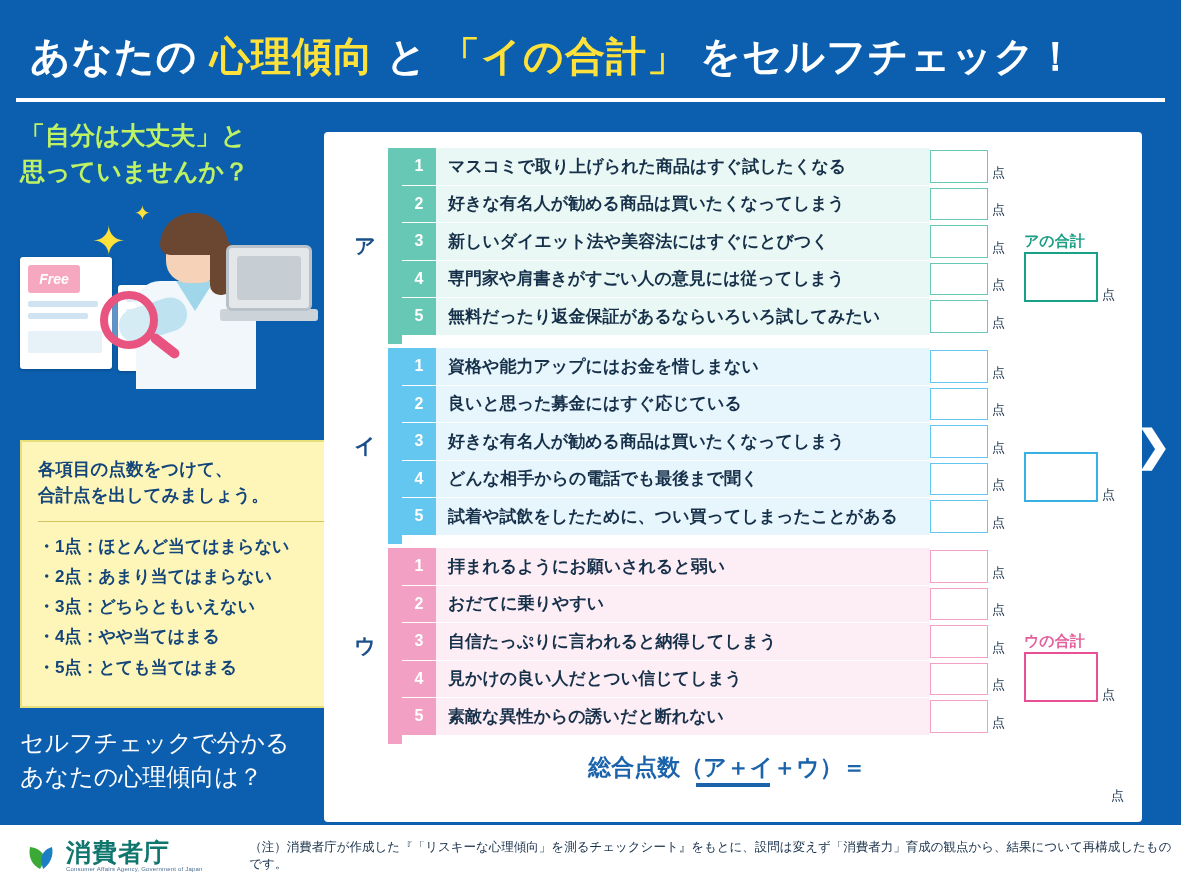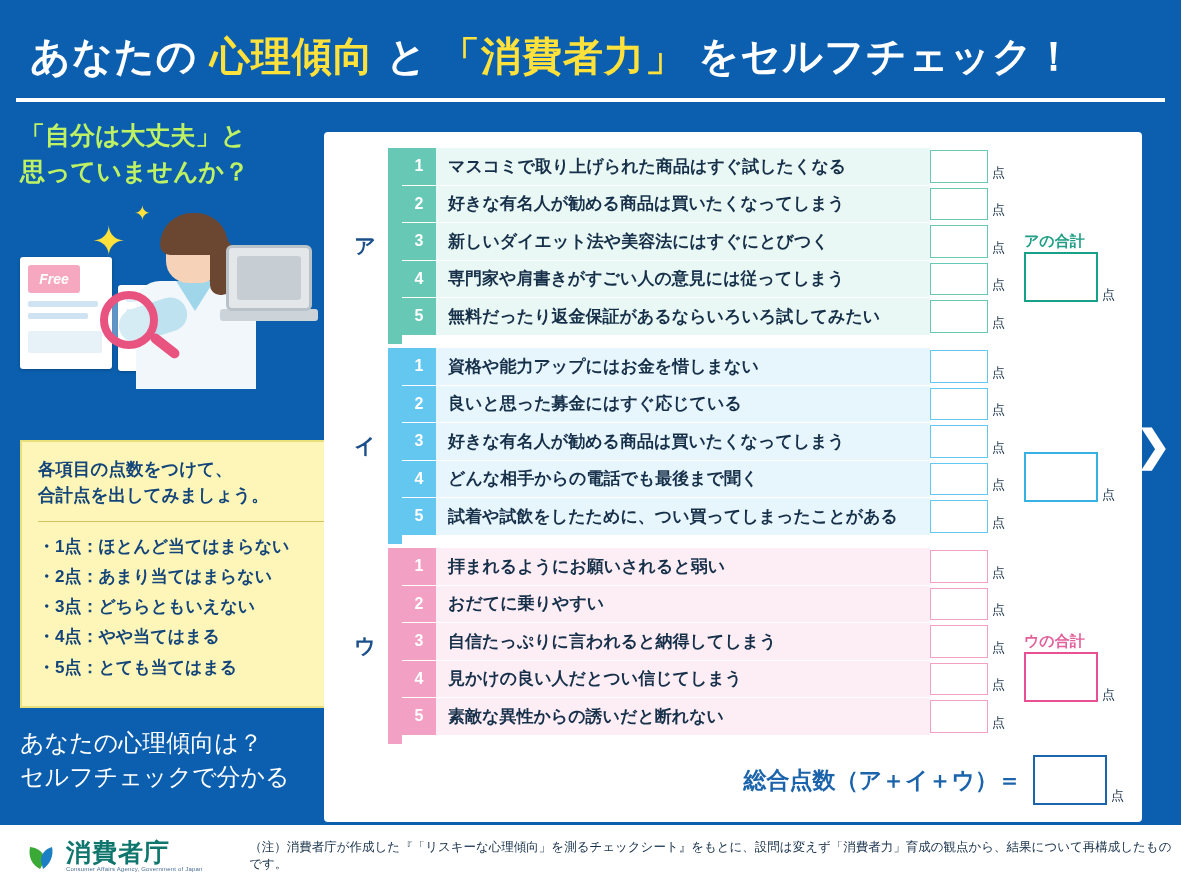--- a/index.html
+++ b/index.html
@@ -156,21 +156,21 @@
   .a .grp-total .tlabel { color: #1e9e85; }
   .a .grp-total .tbox { border: 2.5px solid #17a189; }
   .b .grp-total .tlabel { color: #25a6dd; margin-top: 40px; }
   .b .grp-total .tbox { border: 2.5px solid #37b0e2; }
   .c .grp-total .tlabel { color: #e2609b; }
   .c .grp-total .tbox { border: 2.5px solid #e84f95; }
 
   
   .grand {
     position: absolute; left: 18px; top: 620px; width: 782px; height: 56px;
-    display: flex; align-items: center; justify-content: flex-end;
+    display: flex; align-items: center; justify-content: flex-end; flex-direction: column;
   }
   .grand-label {
     font-size: 23px; font-weight: bold; color: #1b63ab;
     margin-right: 12px;
   }
   .grand-box {
     width: 74px; height: 50px; border: 2.5px solid #1b63ab; background: #fff;
   }
   .grand-ten {
     font-size: 13px; color: #17304a;
@@ -284,21 +284,21 @@
 </head>
 <body>
 
 <div id="page">
 
   <div class="header">
     <div class="header-title">
       <span>あなたの</span>
       <span class="hl-yellow">心理傾向</span>
       <span>と</span>
-      <span class="hl-yellow">「消費者力」</span>
+      <span class="hl-yellow">「イの合計」</span>
       <span>をセルフチェック！</span>
     </div>
   </div>
 
   <div class="left-col">
     <div class="lead-text" id="lead-text">
         <div>「自分は大丈夫」と</div>
         <div>思っていませんか？</div>
       </div>
 
@@ -340,22 +340,22 @@
       <ul id="score-legend">
           <li>・1点：ほとんど当てはまらない</li>
           <li>・2点：あまり当てはまらない</li>
           <li>・3点：どちらともいえない</li>
           <li>・4点：やや当てはまる</li>
           <li>・5点：とても当てはまる</li>
         </ul>
     </div>
 
     <div class="bottom-text" id="bottom-text">
+        <div>セルフチェックで分かる</div>
         <div>あなたの心理傾向は？</div>
-        <div>セルフチェックで分かる</div>
       </div>
   </div>
 
   <div class="panel">
     <div id="groups-host">
         <div class="group a grp-a">
           <div class="grp-label">ア</div>
           <div class="grp-bar"></div>
           <div class="rows">
             <div class="row">

